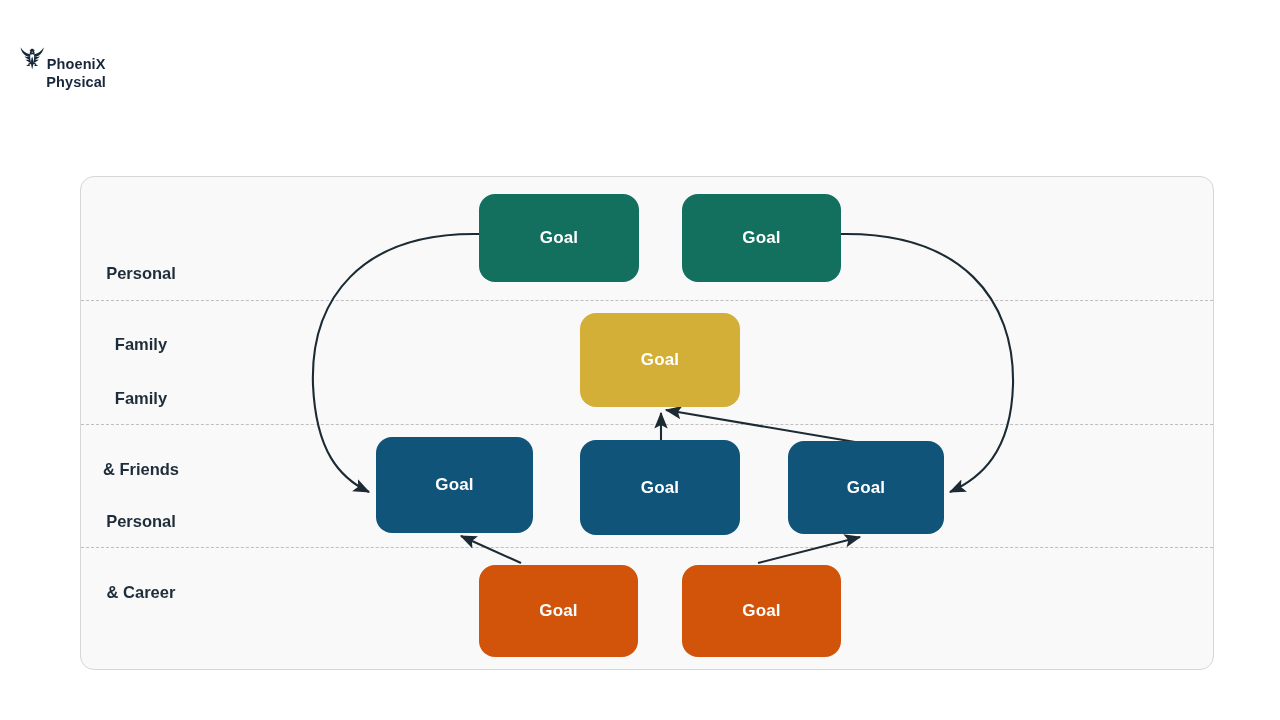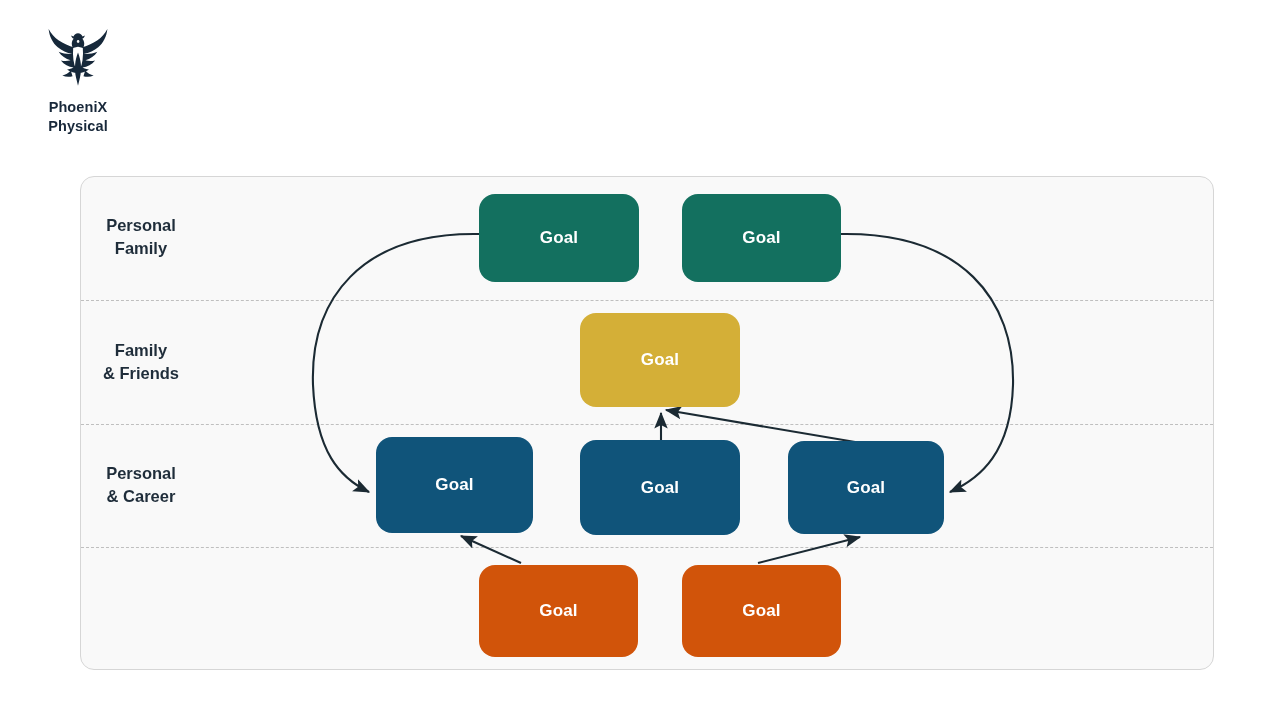--- a/index.html
+++ b/index.html
@@ -8,22 +8,22 @@
     width:1280px;height:720px;
     background:#ffffff;
     font-family:"Liberation Sans","DejaVu Sans",sans-serif;
     overflow:hidden;
     position:relative;
   }
   #stage{position:relative;width:1280px;height:720px;}
 
   
   .brand{
-    position:absolute;left:34px;top:26px;width:88px;
-    display:flex;flex-direction:column;align-items:center;
+    position:absolute;left:18px;top:26px;width:88px;
+    display:flex;flex-direction:row;align-items:flex-end;
   }
   .brand-mark{width:74px;height:66px;display:block;}
   .brand-name{
     margin-top:6px;
     font-size:14.5px;font-weight:700;line-height:1.28;
     color:#18283a;text-align:center;letter-spacing:.1px;
   }
   .brand-name span{display:block;}
 
   .page-title{
@@ -55,21 +55,21 @@
     border-top:1.4px dashed #bfbfbf;
   }
 
   .lane-label{
     position:absolute;
     font-size:16.5px;font-weight:700;line-height:1.42;
     color:#1f2d3a;
     text-align:center;
     white-space:nowrap;
   }
-  .lane-label span{display:block;}
+  .lane-label span{display:block;margin-top:48px;}
 
   
   .goal{
     position:absolute;
     border-radius:16px;
     display:flex;align-items:center;justify-content:center;
     color:#ffffff;
     font-size:17px;font-weight:700;
     letter-spacing:.2px;
     box-sizing:border-box;

